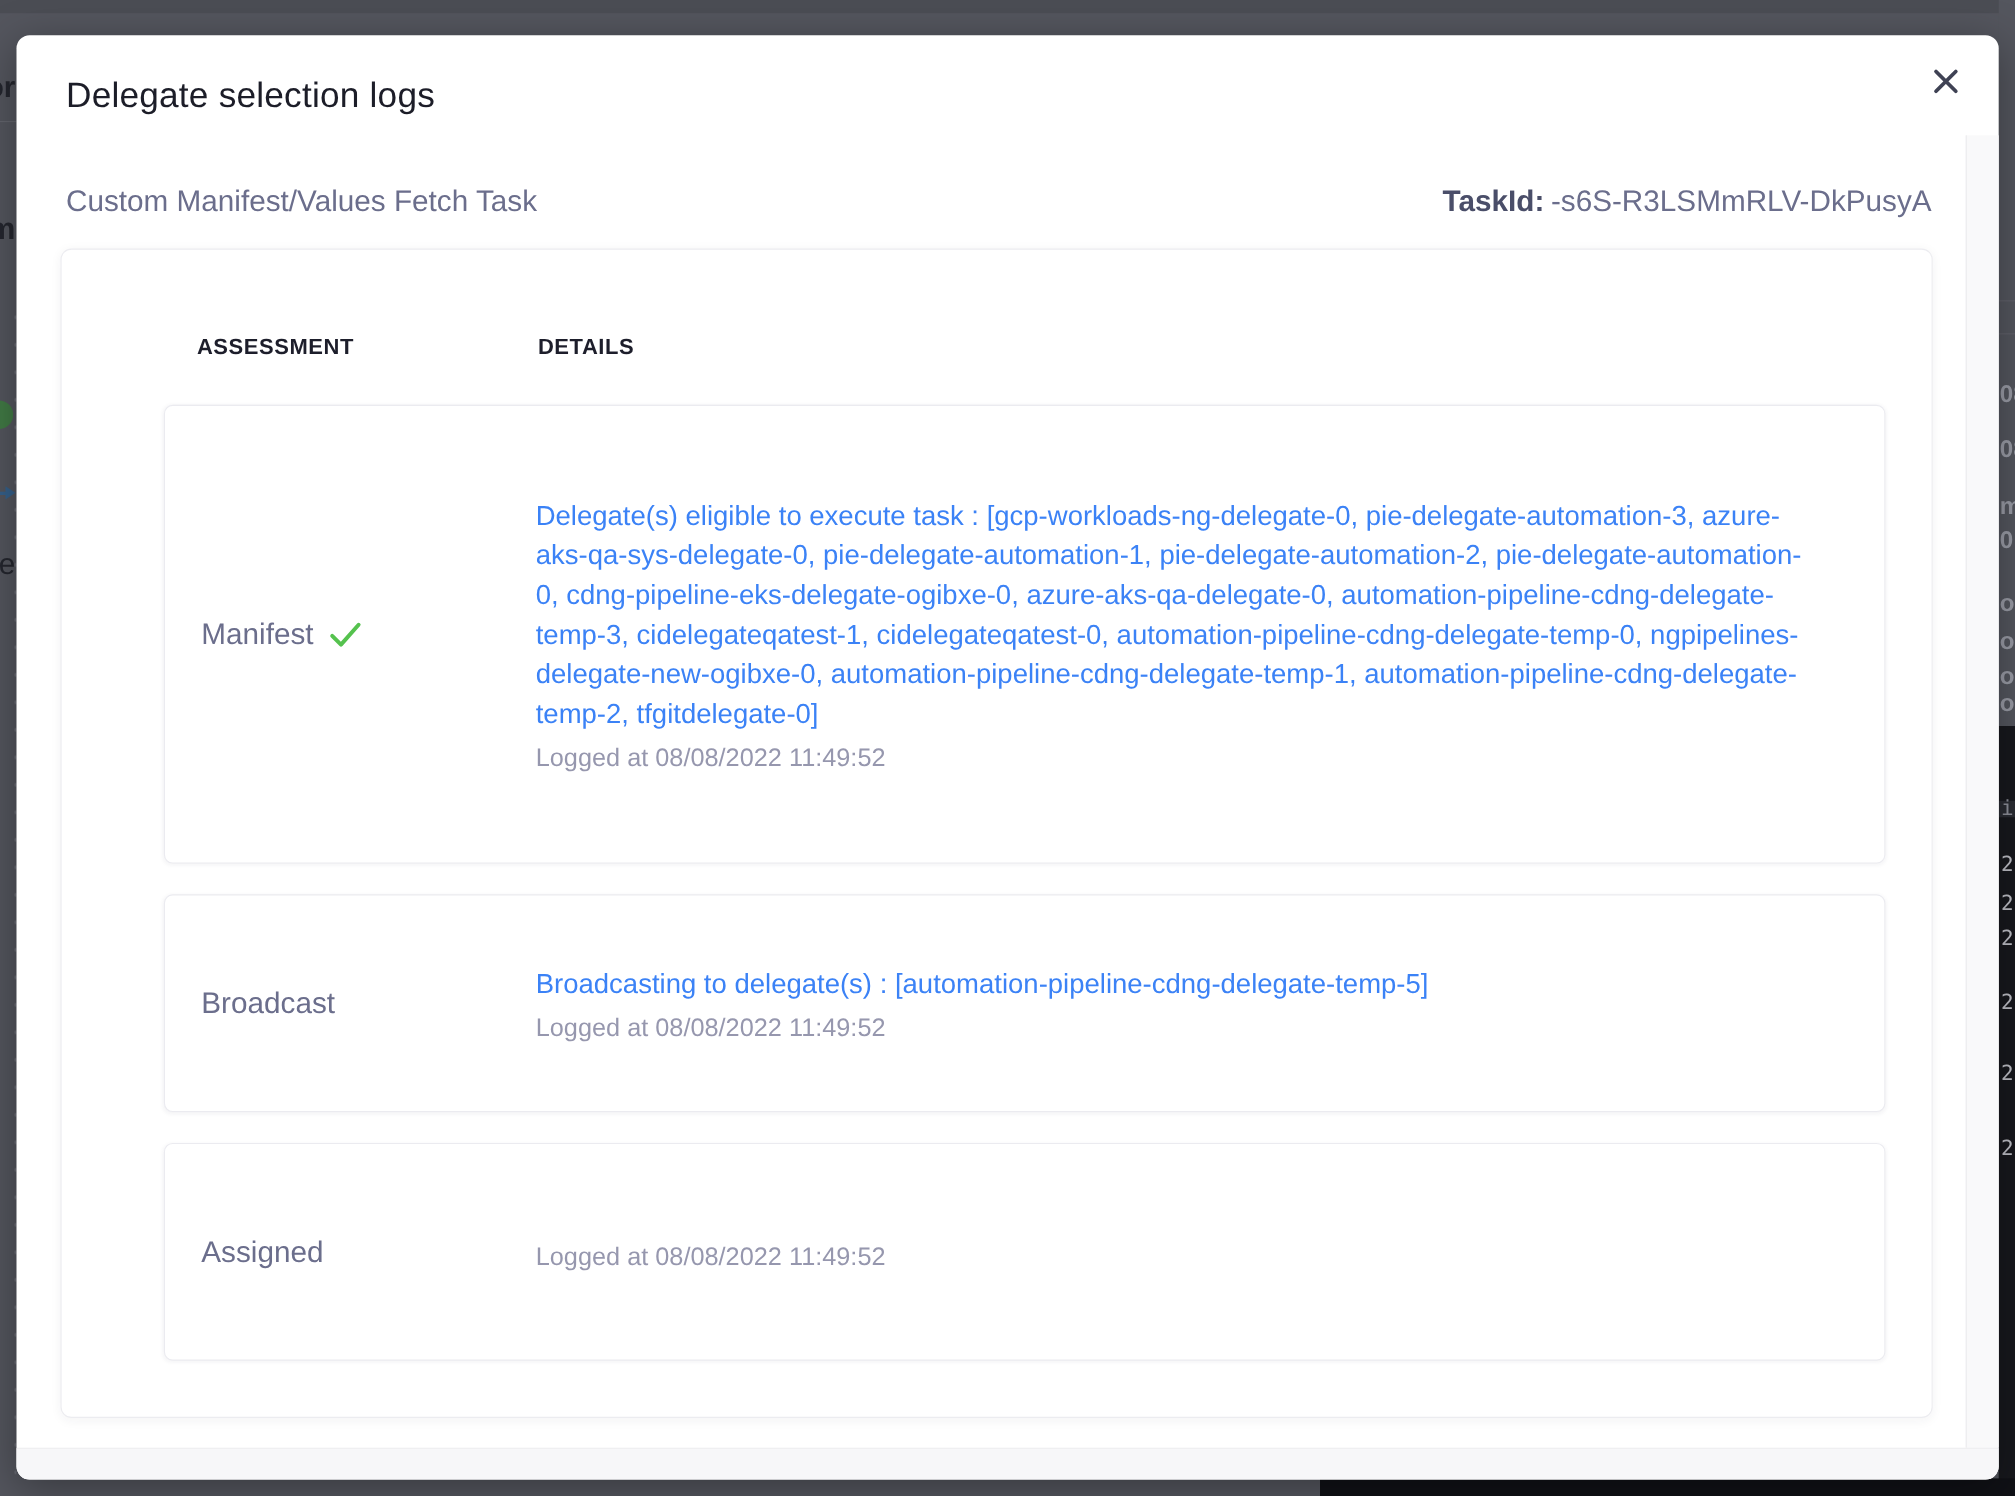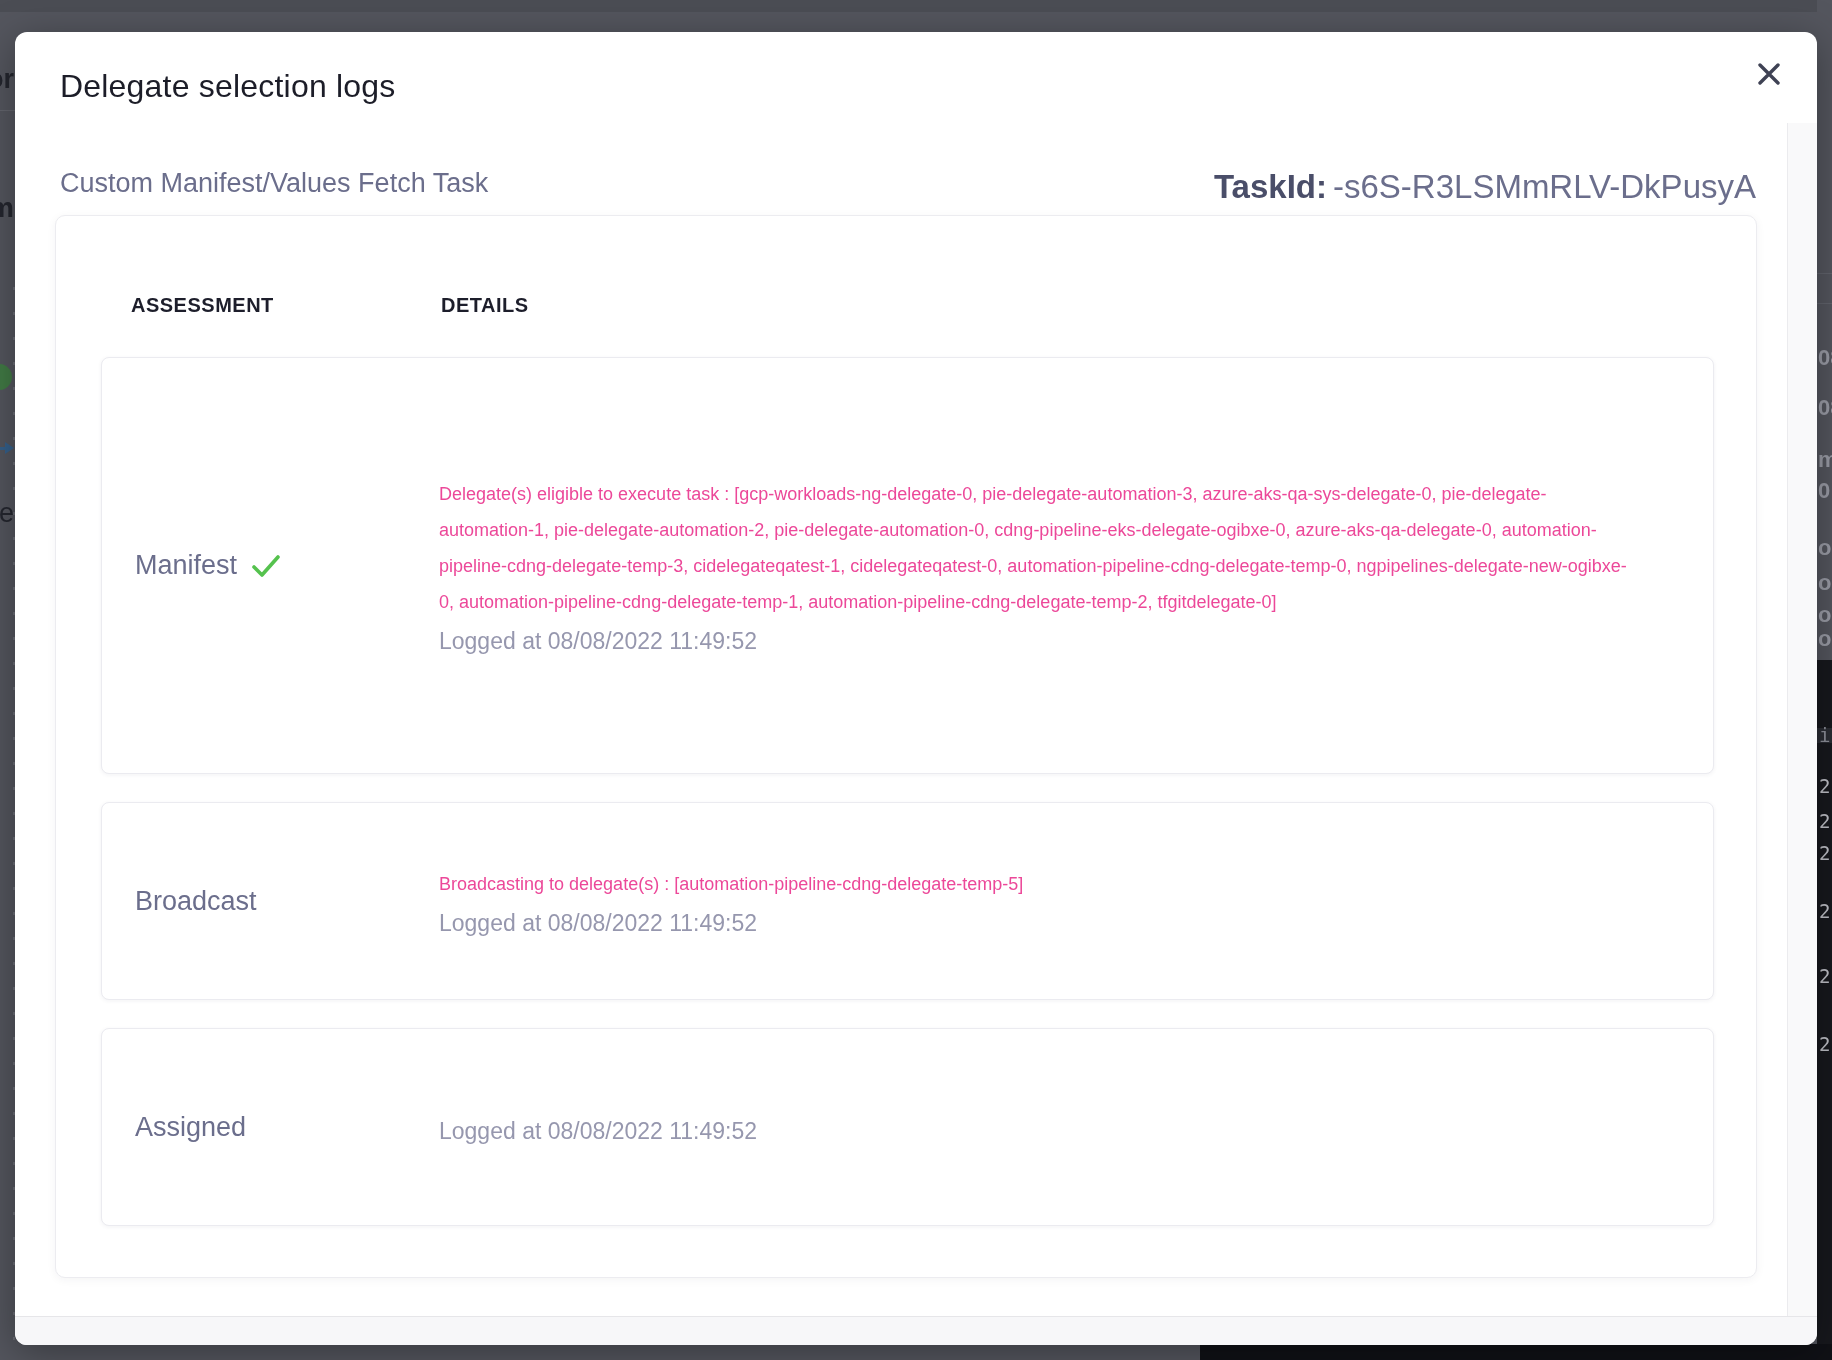--- a/index.html
+++ b/index.html
@@ -68,56 +68,57 @@
   .close-btn {
     position:absolute; right:28px; top:22px; width:40px; height:40px;
     background:none; border:none; cursor:pointer;
     display:flex; align-items:center; justify-content:center;
   }
   .subrow {
     position:absolute; left:45px; right:61px; top:136px;
     display:flex; justify-content:space-between; align-items:flex-start;
   }
   .task-name { font-size:27px; color:#6b6e8c; }
-  .task-id { font-size:33px; color:#6b6e8c; }
+  .task-id { font-size:27px; color:#6b6e8c; }
   .task-id b { color:#4a4e69; font-weight:700; margin-right:6px; }
 
   .scroll-gutter {
     position:absolute; top:91px; right:0; bottom:29px; width:30px;
     background:#f9f9fa; border-left:1px solid #ebebee;
   }
   .modal-footer {
     position:absolute; left:0; right:0; bottom:0; height:29px;
     background:#f7f7f9; border-top:1px solid #e6e6e9;
     border-radius:0 0 12px 12px;
   }
 
   .outer-card {
-    position:absolute; left:40px; top:183px; width:1702px; height:1063px;
+    position:absolute; left:40px; top:194px; width:1702px; height:1063px;
     background:#fff; border:1px solid #ececf0; border-radius:10px;
     box-shadow:0 2px 10px rgba(40,41,61,.05);
+    padding-left:48px;
   }
   .thead {
     display:grid; grid-template-columns:310px 1fr;
     padding:78px 0 0 75px;
     font-size:20px; font-weight:700; letter-spacing:.5px; color:#1d1e2b;
   }
   .rows { margin-top:40px; padding:0 42px 0 45px; display:flex; flex-direction:column; gap:28px; }
   .row-card {
     display:grid; grid-template-columns:304px 1fr; align-items:center;
     border:1px solid #ebebf0; border-radius:8px; background:#fff;
     box-shadow:0 1px 4px rgba(40,41,61,.06);
     padding-left:33px; padding-right:72px;
   }
   .row-tall { min-height:417px; }
   .row-short { min-height:198px; }
   .assess-cell { display:flex; align-items:center; gap:14px; font-size:27px; color:#6b6e8c; }
   .check-icon { display:inline-flex; }
   .details-cell { }
-  .details-text { font-size:18px; line-height:36px; color:#ec4899; }
+  .details-text { font-size:25px; line-height:36px; color:#3b82f6; }
   .logged-text { margin-top:8px; font-size:23px; color:#9697ae; }
 </style>
 </head>
 <body>
 
 <div class="backdrop">
   <div class="top-band"></div>
 
   <div class="bg-left">
     <div class="hline" style="top:110px"></div>

